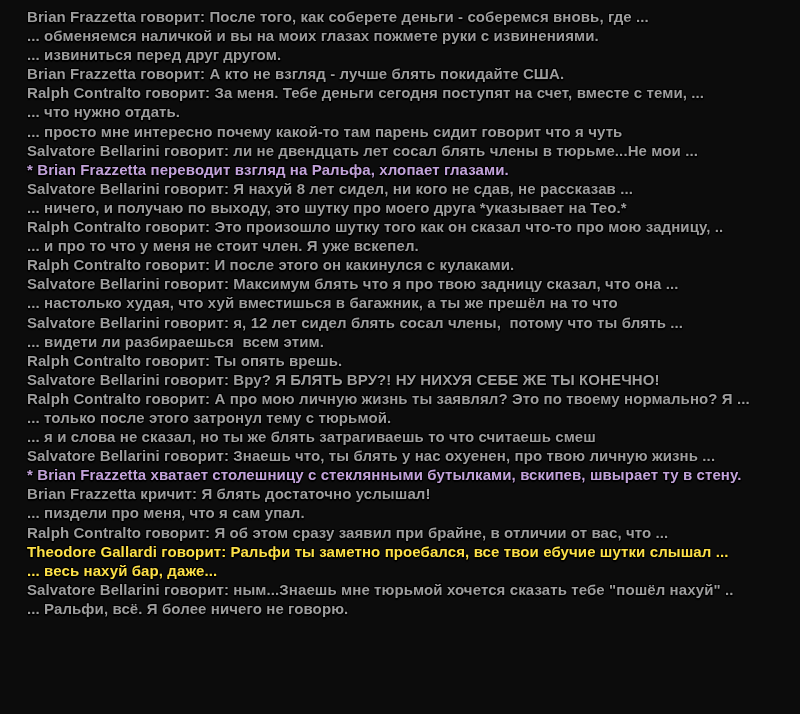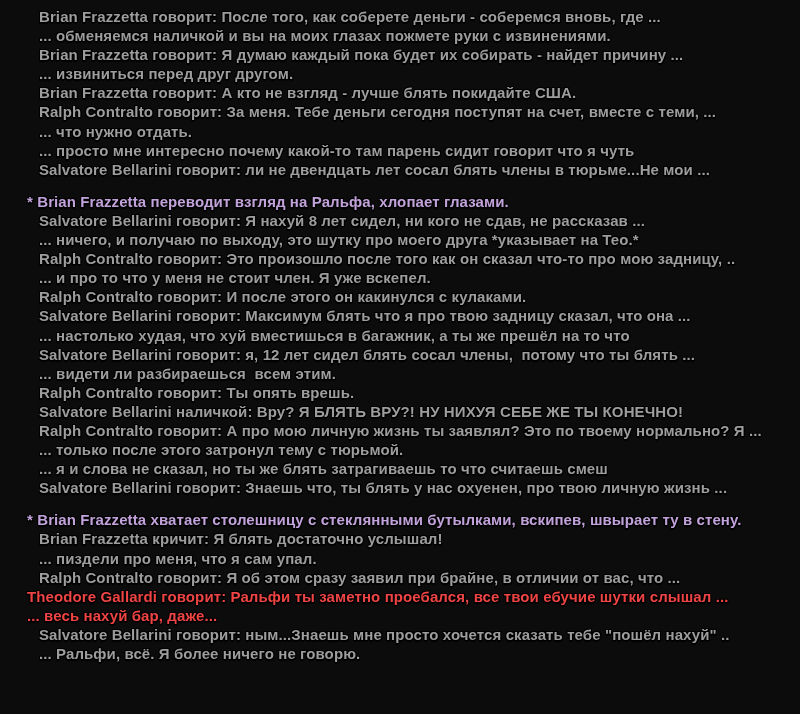--- a/index.html
+++ b/index.html
@@ -23,54 +23,53 @@
     line-height: 19.1px;
     white-space: pre;
     letter-spacing: 0.1px;
     text-shadow:
       -1px -1px 0 #000,
        1px -1px 0 #000,
       -1px  1px 0 #000,
        1px  1px 0 #000,
        0    2px 1px #000;
   }
-  .chat-line.normal { color: #9d9d9d; margin-left: 12px; }
-  .chat-line.bright { color: #ef4444; }
-  .chat-line.action { color: #c2a2da; margin-top: 13px; }
+  .chat-line.normal { color: #9d9d9d; }
+  .chat-line.bright { color: #fde047; }
+  .chat-line.action { color: #c2a2da; }
 </style>
 </head>
 <body>
 
 <div class="chat-log">
     <div class="chat-line normal">Brian Frazzetta говорит: После того, как соберете деньги - соберемся вновь, где ...</div>
     <div class="chat-line normal">... обменяемся наличкой и вы на моих глазах пожмете руки с извинениями.</div>
-    <div class="chat-line normal">Brian Frazzetta говорит: Я думаю каждый пока будет их собирать - найдет причину ...</div>
     <div class="chat-line normal">... извиниться перед друг другом.</div>
     <div class="chat-line normal">Brian Frazzetta говорит: А кто не взгляд - лучше блять покидайте США.</div>
     <div class="chat-line normal">Ralph Contralto говорит: За меня. Тебе деньги сегодня поступят на счет, вместе с теми, ...</div>
     <div class="chat-line normal">... что нужно отдать.</div>
     <div class="chat-line normal">... просто мне интересно почему какой-то там парень сидит говорит что я чуть</div>
     <div class="chat-line normal">Salvatore Bellarini говорит: ли не двендцать лет сосал блять члены в тюрьме...Не мои ...</div>
     <div class="chat-line action">* Brian Frazzetta переводит взгляд на Ральфа, хлопает глазами.</div>
     <div class="chat-line normal">Salvatore Bellarini говорит: Я нахуй 8 лет сидел, ни кого не сдав, не рассказав ...</div>
     <div class="chat-line normal">... ничего, и получаю по выходу, это шутку про моего друга *указывает на Тео.*</div>
-    <div class="chat-line normal">Ralph Contralto говорит: Это произошло после того как он сказал что-то про мою задницу, ..</div>
+    <div class="chat-line normal">Ralph Contralto говорит: Это произошло шутку того как он сказал что-то про мою задницу, ..</div>
     <div class="chat-line normal">... и про то что у меня не стоит член. Я уже вскепел.</div>
     <div class="chat-line normal">Ralph Contralto говорит: И после этого он какинулся с кулаками.</div>
     <div class="chat-line normal">Salvatore Bellarini говорит: Максимум блять что я про твою задницу сказал, что она ...</div>
     <div class="chat-line normal">... настолько худая, что хуй вместишься в багажник, а ты же прешёл на то что</div>
     <div class="chat-line normal">Salvatore Bellarini говорит: я, 12 лет сидел блять сосал члены,  потому что ты блять ...</div>
     <div class="chat-line normal">... видети ли разбираешься  всем этим.</div>
     <div class="chat-line normal">Ralph Contralto говорит: Ты опять врешь.</div>
-    <div class="chat-line normal">Salvatore Bellarini наличкой: Вру? Я БЛЯТЬ ВРУ?! НУ НИХУЯ СЕБЕ ЖЕ ТЫ КОНЕЧНО!</div>
+    <div class="chat-line normal">Salvatore Bellarini говорит: Вру? Я БЛЯТЬ ВРУ?! НУ НИХУЯ СЕБЕ ЖЕ ТЫ КОНЕЧНО!</div>
     <div class="chat-line normal">Ralph Contralto говорит: А про мою личную жизнь ты заявлял? Это по твоему нормально? Я ...</div>
     <div class="chat-line normal">... только после этого затронул тему с тюрьмой.</div>
     <div class="chat-line normal">... я и слова не сказал, но ты же блять затрагиваешь то что считаешь смеш</div>
     <div class="chat-line normal">Salvatore Bellarini говорит: Знаешь что, ты блять у нас охуенен, про твою личную жизнь ...</div>
     <div class="chat-line action">* Brian Frazzetta хватает столешницу с стеклянными бутылками, вскипев, швырает ту в стену.</div>
     <div class="chat-line normal">Brian Frazzetta кричит: Я блять достаточно услышал!</div>
     <div class="chat-line normal">... пиздели про меня, что я сам упал.</div>
     <div class="chat-line normal">Ralph Contralto говорит: Я об этом сразу заявил при брайне, в отличии от вас, что ...</div>
     <div class="chat-line bright">Theodore Gallardi говорит: Ральфи ты заметно проебался, все твои ебучие шутки слышал ...</div>
     <div class="chat-line bright">... весь нахуй бар, даже...</div>
-    <div class="chat-line normal">Salvatore Bellarini говорит: ным...Знаешь мне просто хочется сказать тебе "пошёл нахуй" ..</div>
+    <div class="chat-line normal">Salvatore Bellarini говорит: ным...Знаешь мне тюрьмой хочется сказать тебе "пошёл нахуй" ..</div>
     <div class="chat-line normal">... Ральфи, всё. Я более ничего не говорю.</div>
   </div>
 
 </body></html>

